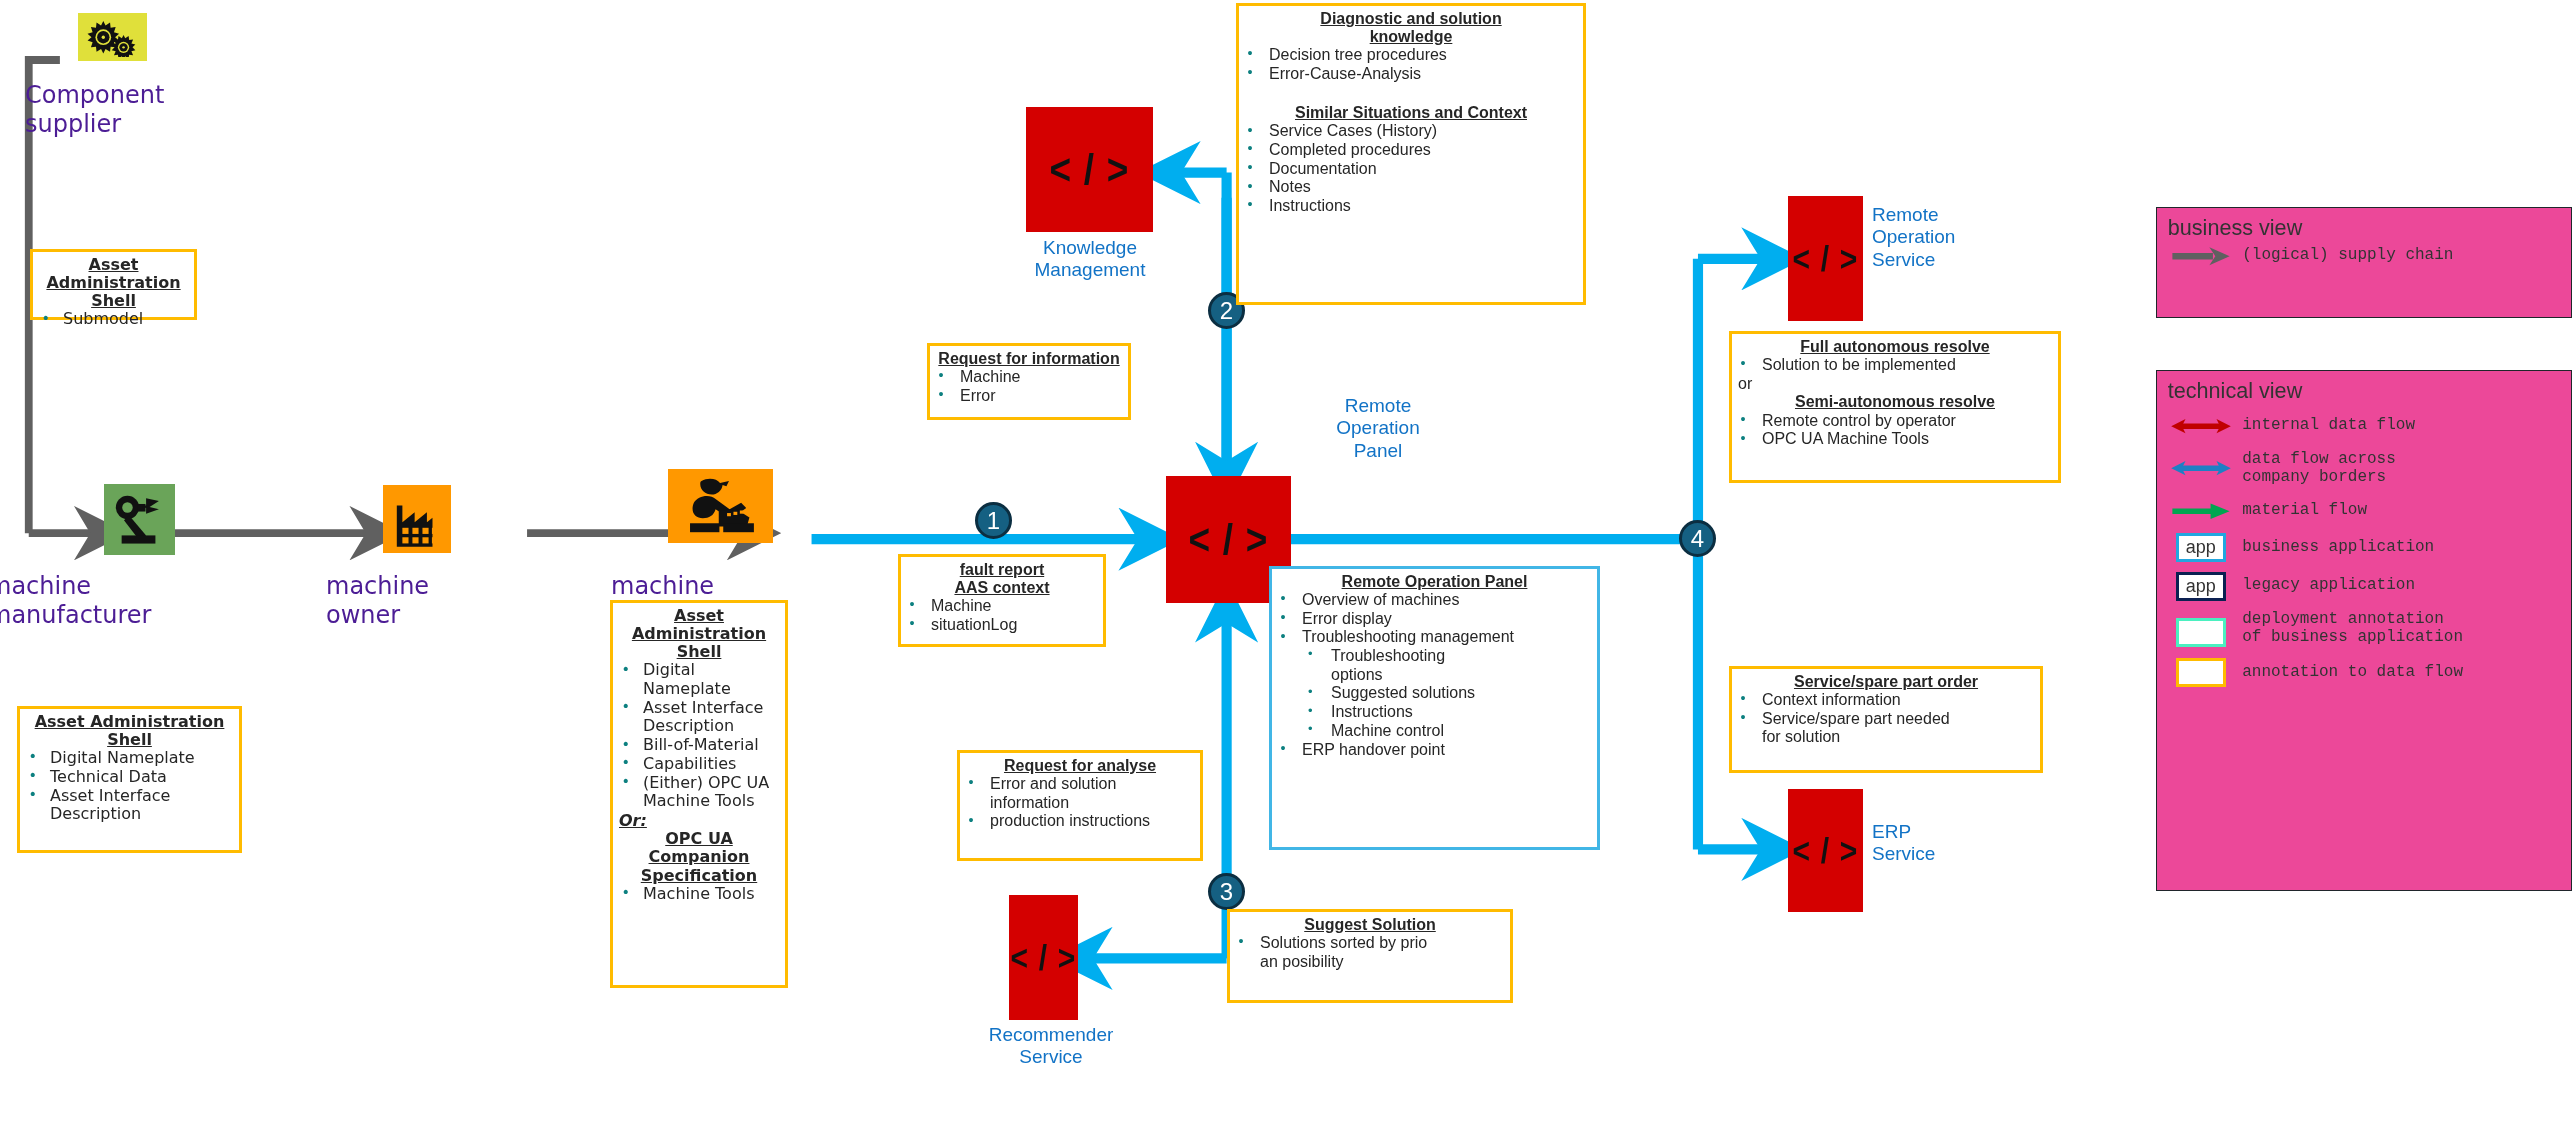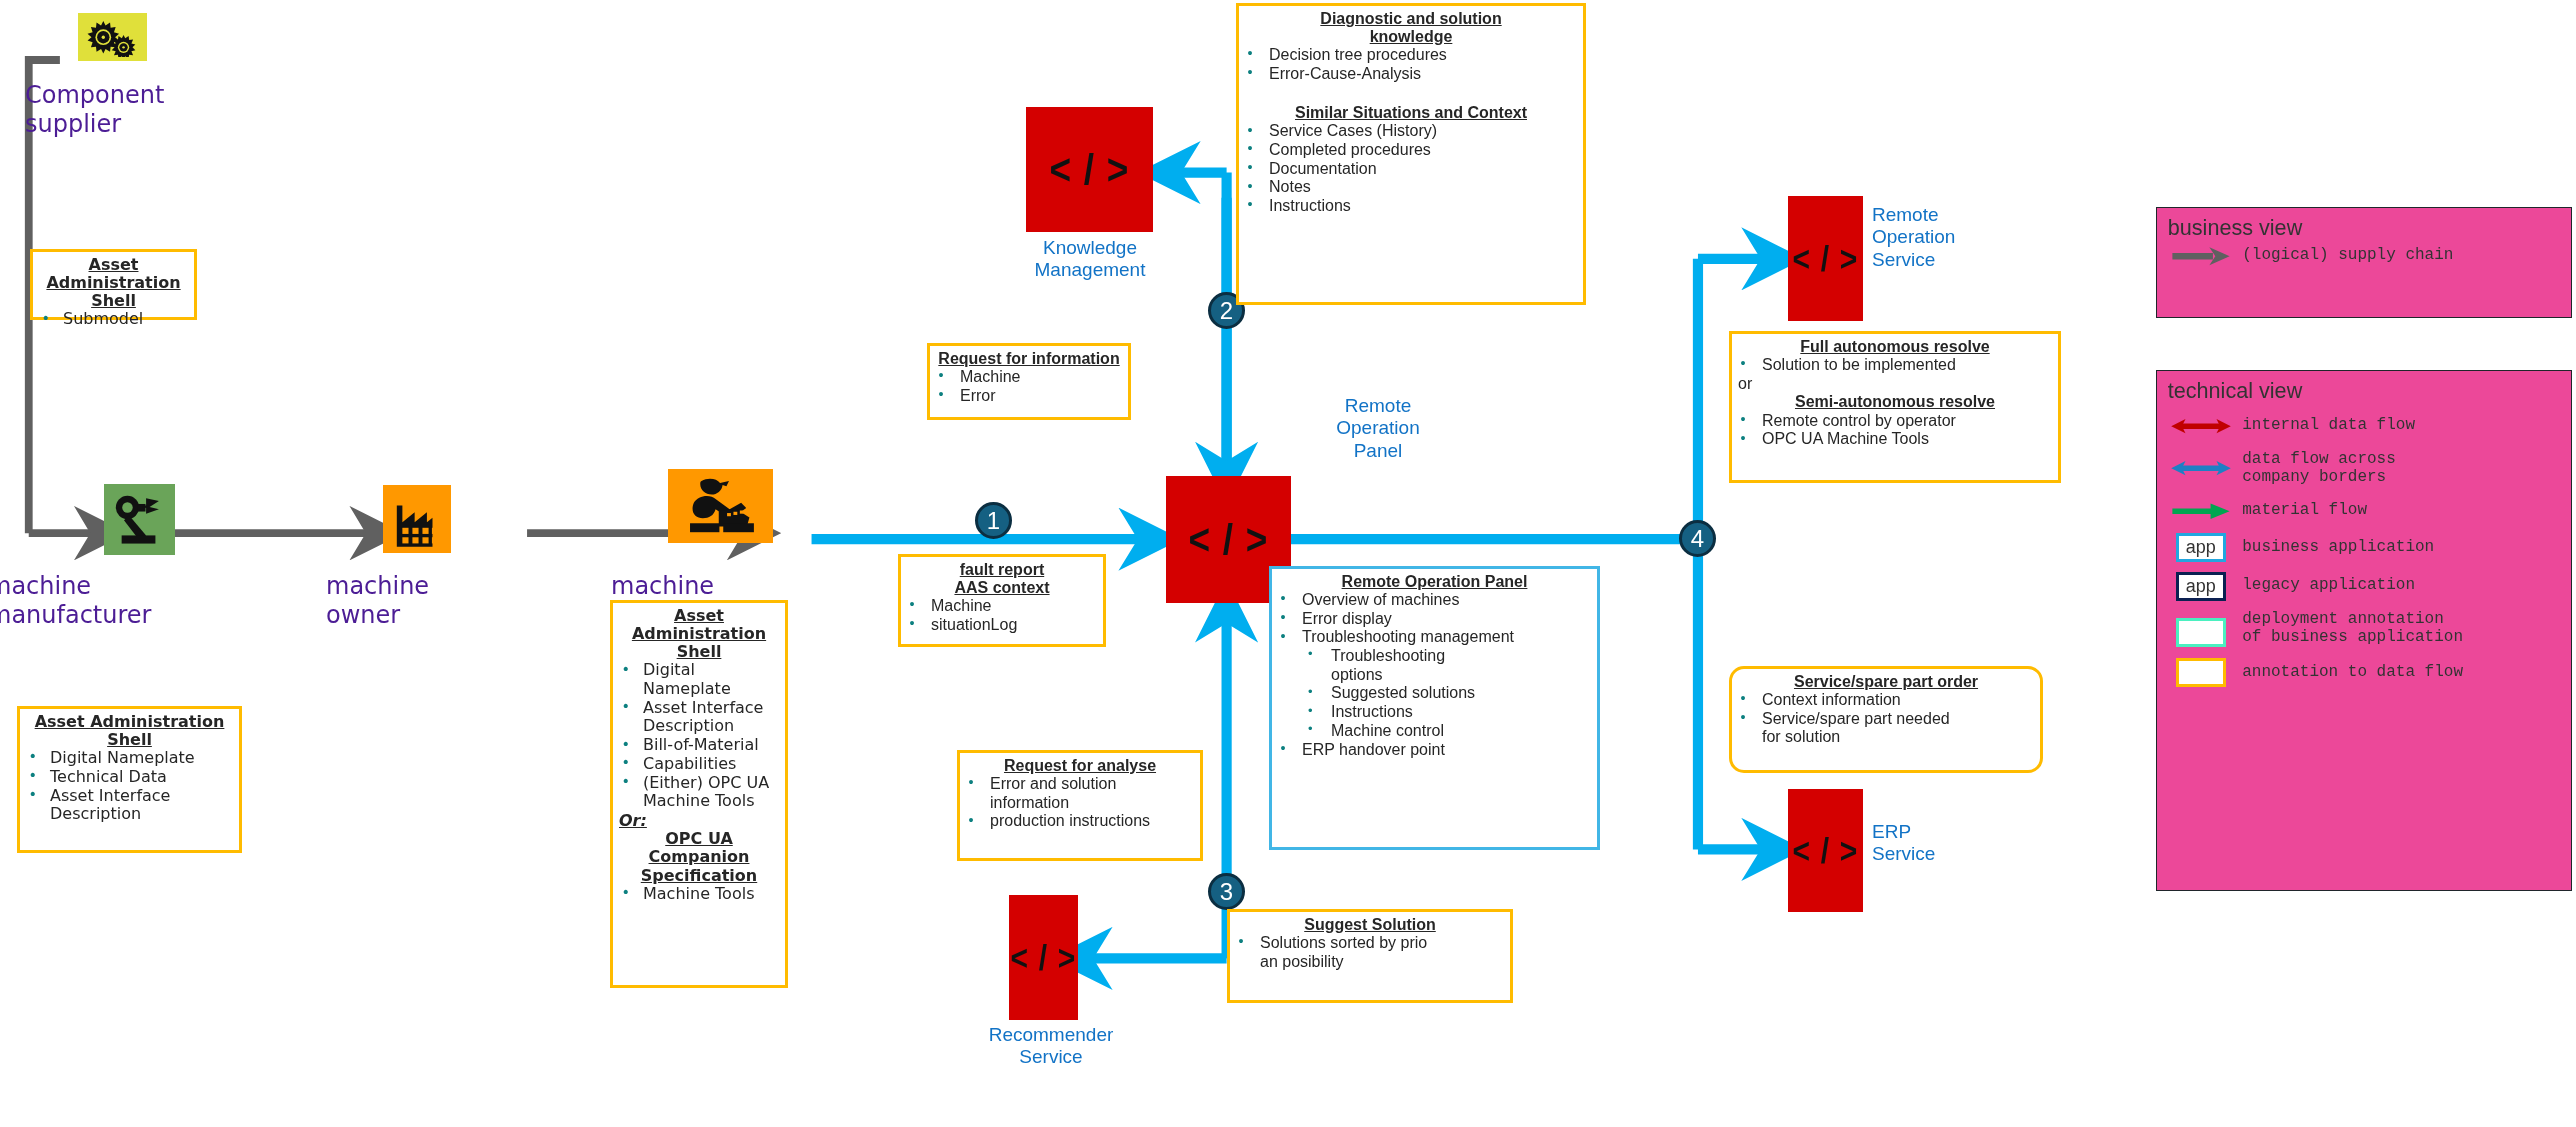--- a/index.html
+++ b/index.html
@@ -346,21 +346,21 @@
       <li>Solution to be implemented</li>
     </ul>
     <span class="plain">or</span>
     <span class="ttl">Semi-autonomous resolve</span>
     <ul>
       <li>Remote control by operator</li>
       <li>OPC UA Machine Tools</li>
     </ul>
   </div>
 
-  <div class="anno" style="left:1729px;top:666px;width:314px;height:107px;border-radius:15px;">
+  <div class="anno" style="left:1729px;top:666px;width:314px;height:107px;">
     <span class="ttl">Service/spare part order</span>
     <ul>
       <li>Context information</li>
       <li style="white-space:pre-line;">Service/spare part needed
 for solution</li>
     </ul>
   </div>
 
   <div class="legend" style="left:2156px;top:207px;width:416px;height:111px;">
     <div class="lg-title">business view</div>

